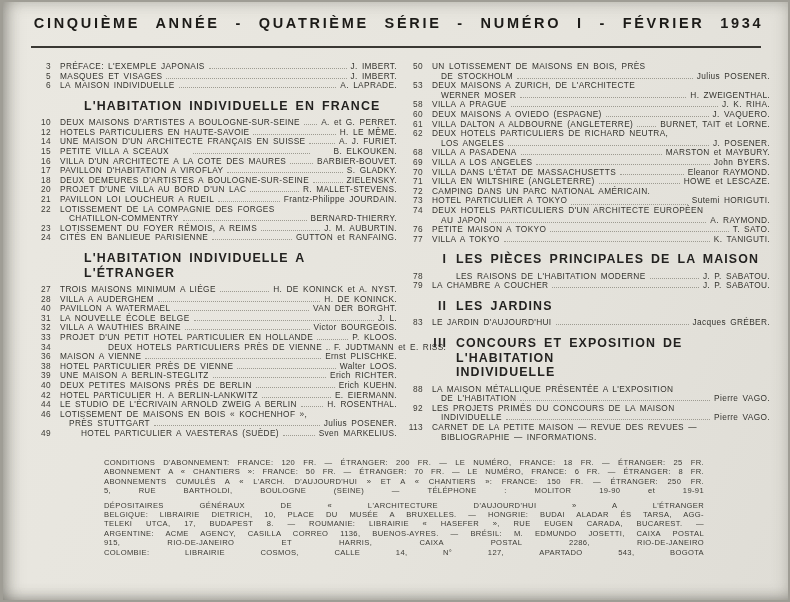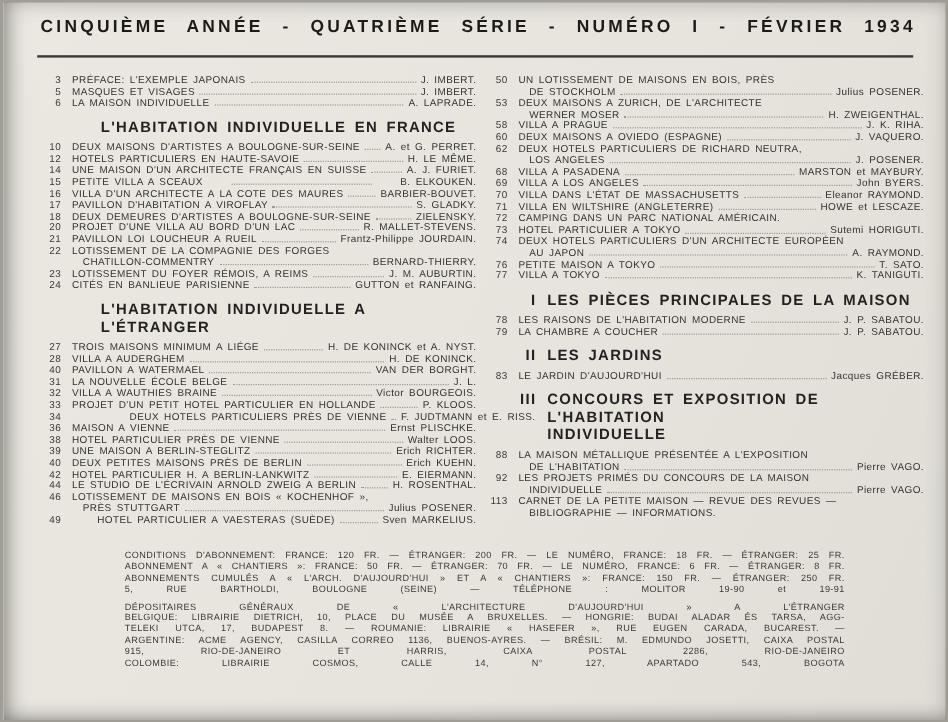--- a/index.html
+++ b/index.html
@@ -411,20 +411,30 @@
           <span class="num">60</span>
           <span class="ebody">
             <span class="eline" style="display: flex;">
               <span class="etitle">DEUX MAISONS A OVIEDO (ESPAGNE)</span>
               <span class="leader"></span>
               <span class="eauthor">J. VAQUERO.</span>
             </span>
           </span>
         </div>
         <div class="toc-entry">
+          <span class="num">61</span>
+          <span class="ebody">
+            <span class="eline" style="display: flex;">
+              <span class="etitle">VILLA DALTON A ALDBOURNE (ANGLETERRE)</span>
+              <span class="leader"></span>
+              <span class="eauthor">BURNET, TAIT et LORNE.</span>
+            </span>
+          </span>
+        </div>
+        <div class="toc-entry">
           <span class="num">62</span>
           <span class="ebody">
             <div>DEUX HOTELS PARTICULIERS DE RICHARD NEUTRA,</div>
             <span class="eline cont" style="display: flex;">
               <span class="etitle">LOS ANGELES</span>
               <span class="leader"></span>
               <span class="eauthor">J. POSENER.</span>
             </span>
           </span>
         </div>
@@ -517,21 +527,21 @@
             </span>
           </span>
         </div>
         <div class="toc-heading">
           <span class="numeral">I</span>
           <span class="htext">LES PIÈCES PRINCIPALES DE LA MAISON</span>
         </div>
         <div class="toc-entry">
           <span class="num">78</span>
           <span class="ebody">
-            <span class="eline" style="display: flex;">
+            <span class="eline" style="display: flex; margin-left: 24px;">
               <span class="etitle">LES RAISONS DE L'HABITATION MODERNE</span>
               <span class="leader"></span>
               <span class="eauthor">J. P. SABATOU.</span>
             </span>
           </span>
         </div>
         <div class="toc-entry">
           <span class="num">79</span>
           <span class="ebody">
             <span class="eline" style="display: flex;">

